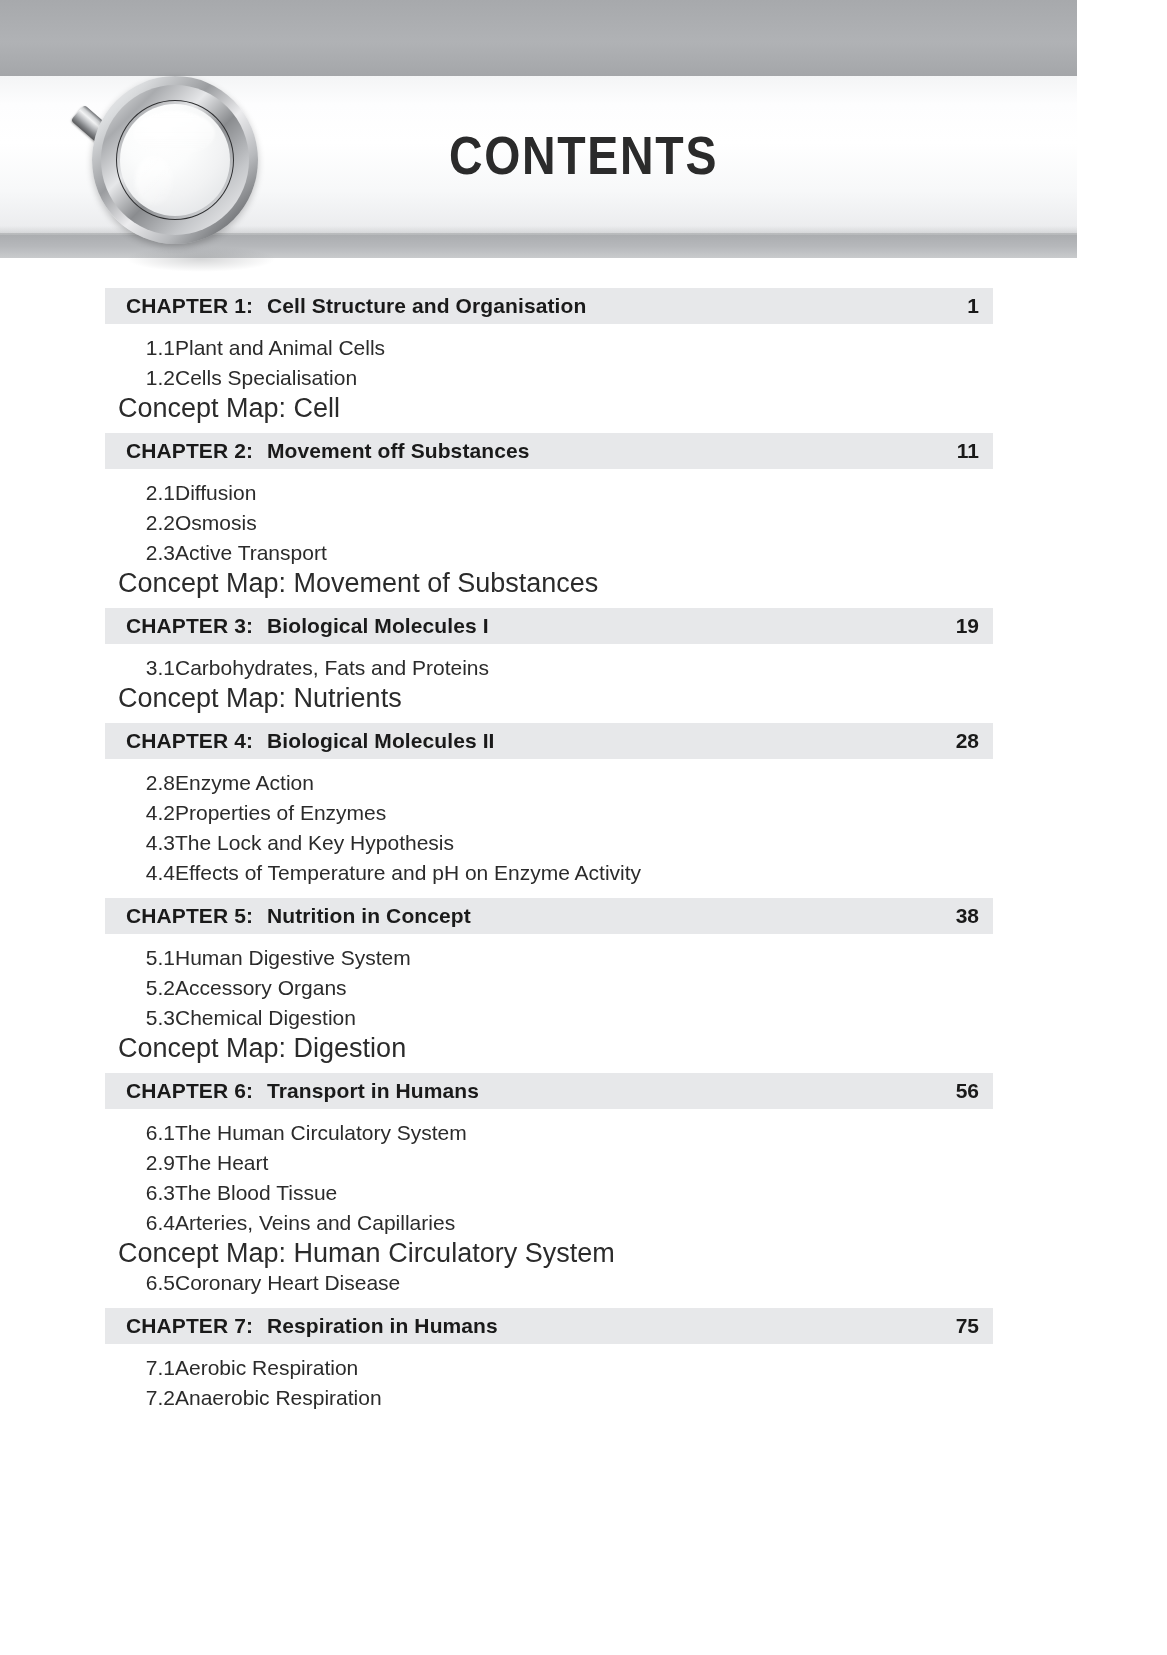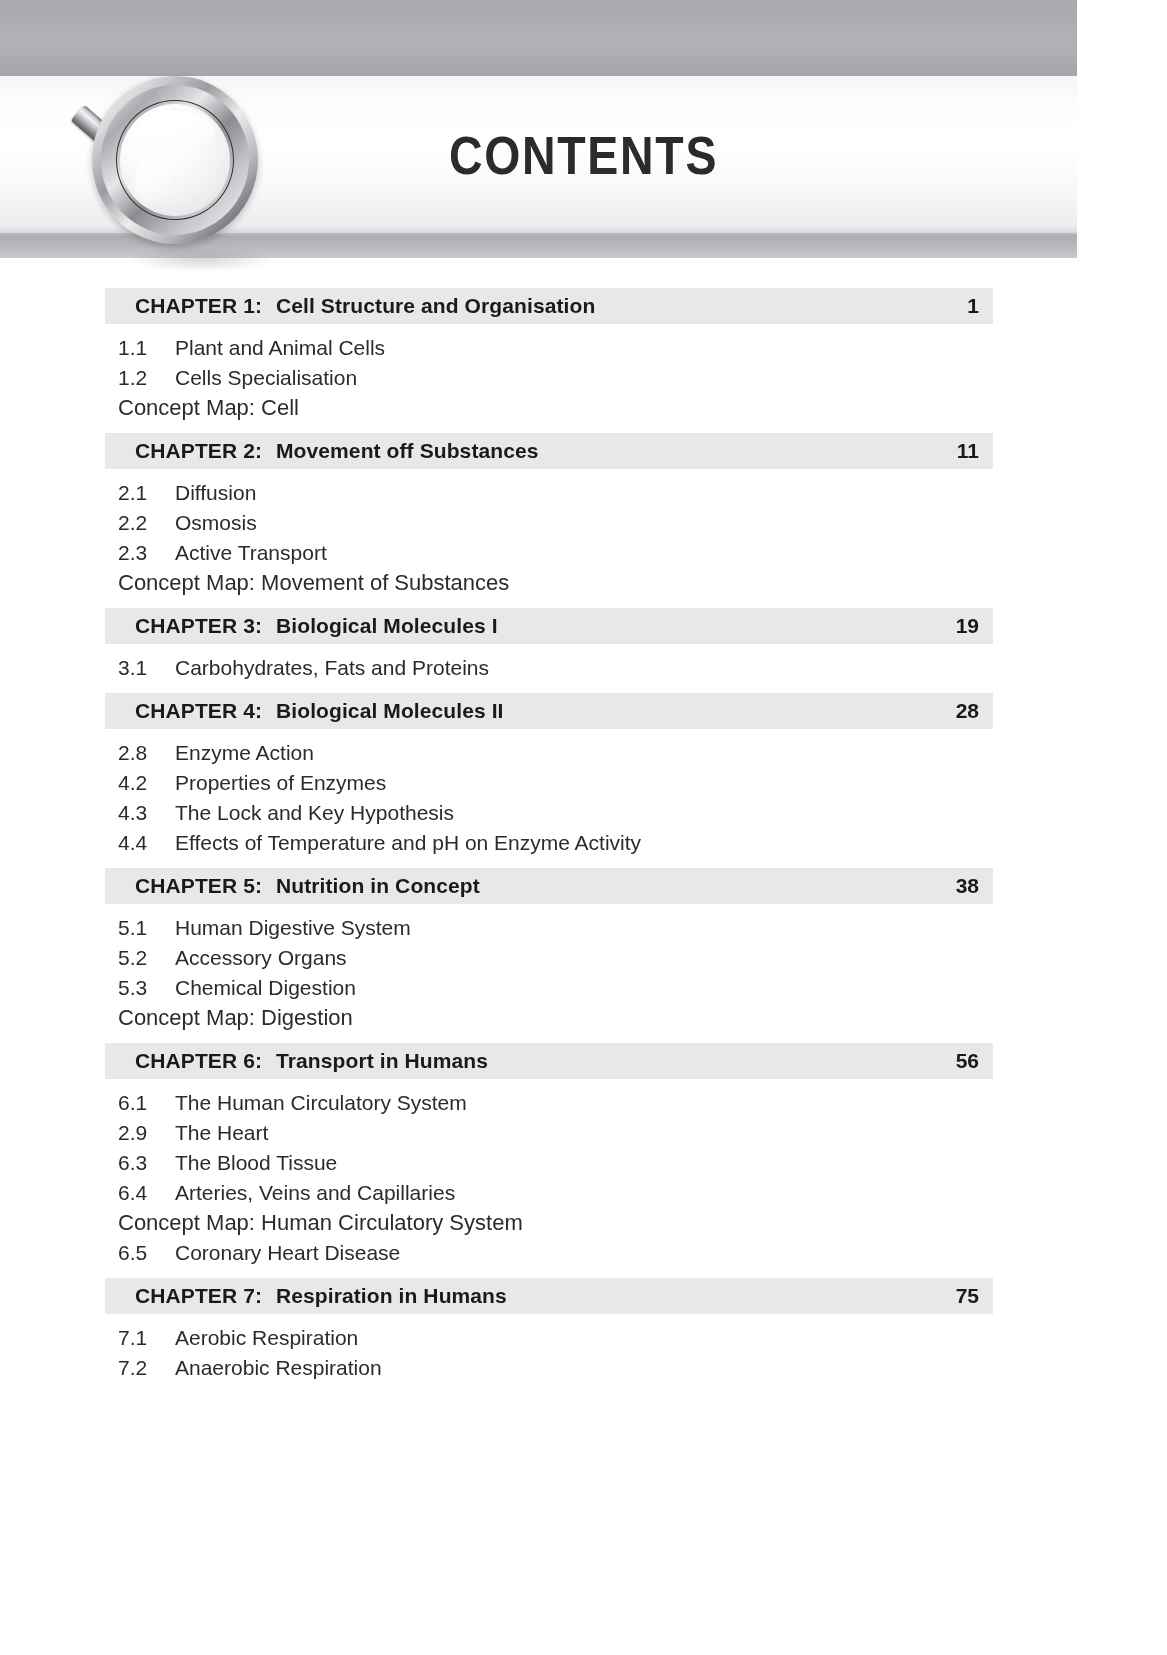--- a/index.html
+++ b/index.html
@@ -208,21 +208,21 @@
   }
   .chapter {
     margin-bottom: 10px;
   }
   .chapter-bar {
     display: flex;
     align-items: center;
     justify-content: space-between;
     background: #e7e8ea;
     height: 36px;
-    padding: 0 14px 0 30px;
+    padding: 0 14px 0 21px;
     box-sizing: border-box;
   }
   .chapter-heading {
     display: flex;
     align-items: baseline;
     font-size: 21px;
     font-weight: bold;
     color: #1a1a1a;
     letter-spacing: 0.1px;
     white-space: nowrap;
@@ -242,24 +242,25 @@
     display: flex;
     align-items: baseline;
     font-size: 21px;
     line-height: 30px;
     color: #2b2b2b;
     white-space: nowrap;
   }
   .entry-num {
     width: 57px;
     flex: 0 0 57px;
+    text-align: right;
   }
   .entry-concept {
     display: block;
-    font-size: 22px;
+    font-size: 27px;
     line-height: 30px;
     color: #2b2b2b;
     white-space: nowrap;
   }
 </style>
 </head>
 <body>
 
 <div class="page">
 
@@ -338,20 +339,21 @@
             <span class="chapter-label">CHAPTER 3:</span>
             <span class="chapter-title">Biological Molecules I</span>
           </div>
           <div class="chapter-page">19</div>
         </div>
         <div class="entries">
           <div class="entry">
             <span class="entry-num">3.1</span>
             <span class="entry-title">Carbohydrates, Fats and Proteins</span>
           </div>
+          <div class="entry-concept">Concept Map: Nutrients</div>
         </div>
       </div>
       <div class="chapter">
         <div class="chapter-bar">
           <div class="chapter-heading">
             <span class="chapter-label">CHAPTER 4:</span>
             <span class="chapter-title">Biological Molecules II</span>
           </div>
           <div class="chapter-page">28</div>
         </div>

